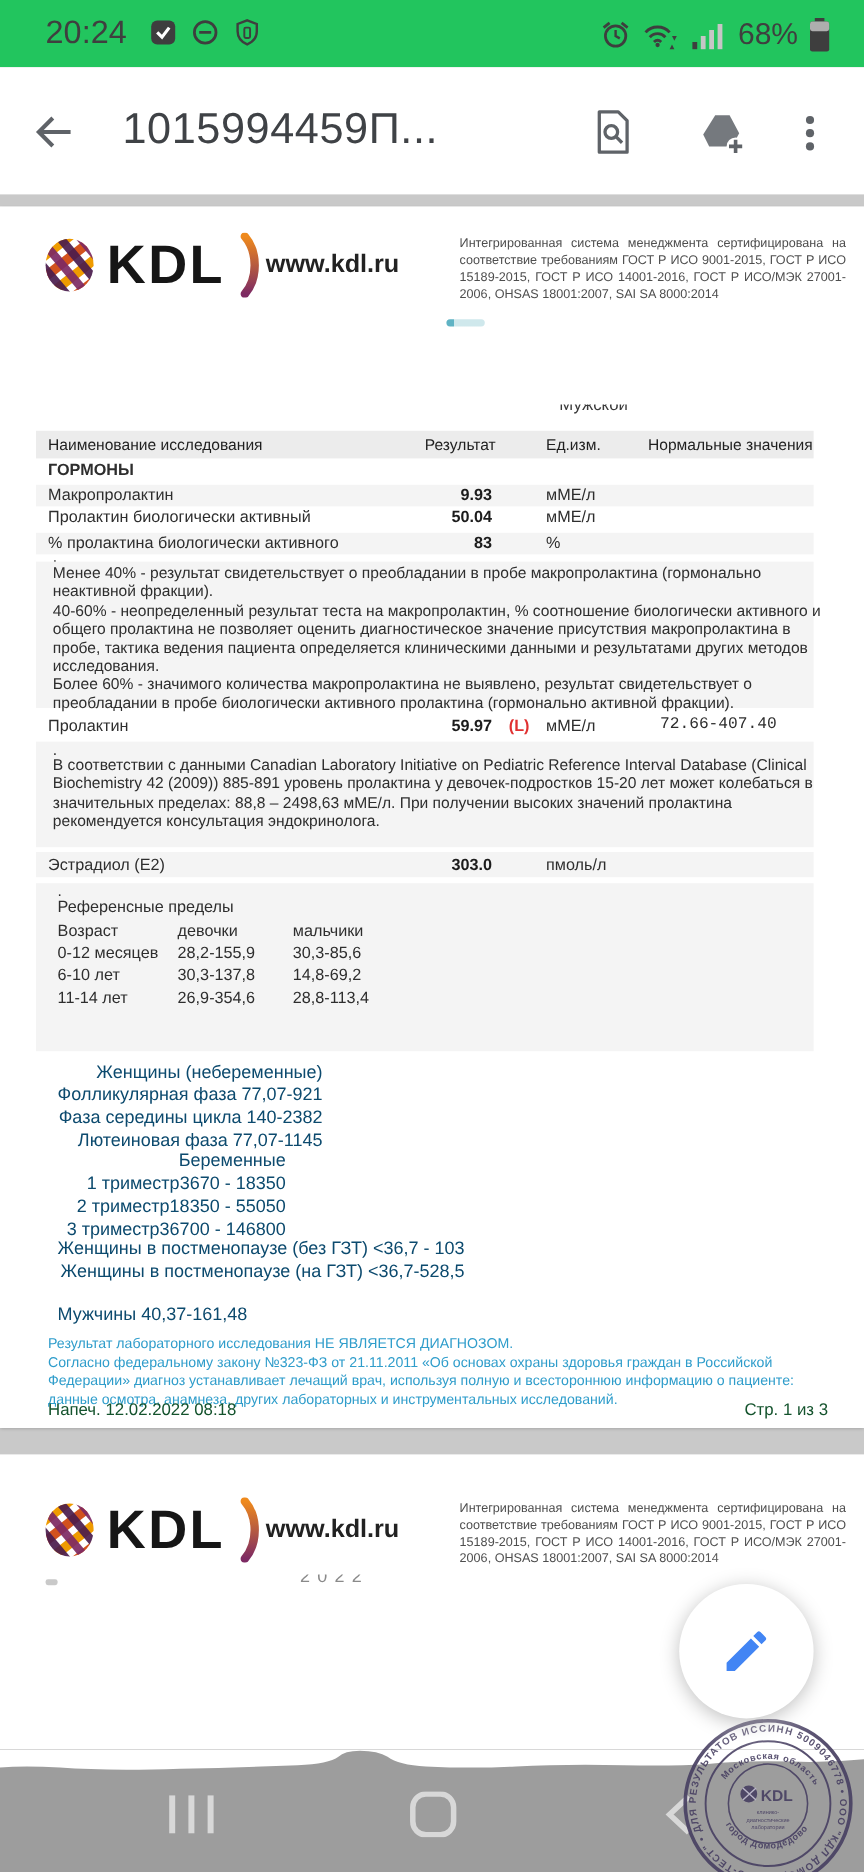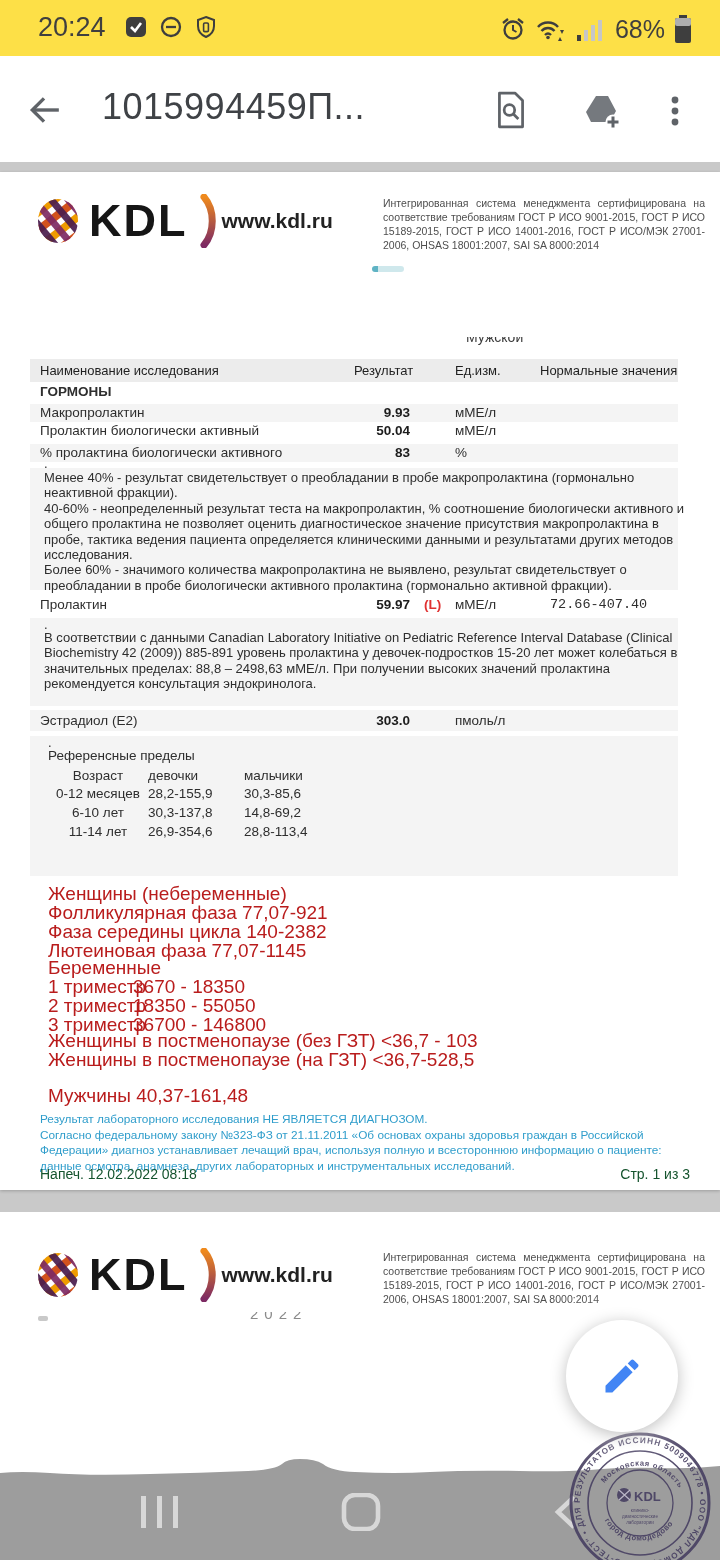--- a/index.html
+++ b/index.html
@@ -1,19 +1,19 @@
 <!DOCTYPE html>
 <html><head>
 <meta charset="utf-8">
 <style>
   html,body{margin:0;padding:0;background:#888;}
   .screen{position:relative;width:720px;height:1560px;background:#c9c9c9;overflow:hidden;
           font-family:"Liberation Sans",sans-serif;-webkit-font-smoothing:antialiased;}
   
-  .statusbar{position:absolute;left:0;top:0;width:720px;height:56px;background:#fde047;z-index:30;}
+  .statusbar{position:absolute;left:0;top:0;width:720px;height:56px;background:#22c55e;z-index:30;}
   .sb-time{position:absolute;left:38px;top:12px;font-size:27px;color:#3f3f3f;}
   .sb-left-icons{position:absolute;left:124px;top:15px;display:flex;gap:11px;align-items:center;}
   .sb-right{position:absolute;right:28px;top:14px;display:flex;gap:9px;align-items:center;}
   .sb-pct{font-size:25px;color:#3f3f3f;margin-left:2px;}
   
   .appbar{position:absolute;left:0;top:56px;width:720px;height:106px;background:#fff;z-index:30;}
   .ab-back{position:absolute;left:26px;top:36px;width:36px;height:36px;}
   .ab-title{position:absolute;left:102px;top:30px;font-size:36px;color:#3f4246;letter-spacing:.5px;white-space:nowrap;}
   .ab-find{position:absolute;left:492px;top:34px;width:38px;height:40px;}
   .ab-drive{position:absolute;left:582px;top:36px;width:40px;height:38px;}
@@ -40,23 +40,23 @@
   .row .norm{position:absolute;left:520px;top:1px;font-size:13.5px;color:#2e2e2e;font-family:Liberation Mono, monospace;}
   .row .flag{position:absolute;left:394px;top:1px;font-size:13.5px;font-weight:bold;}
   .red{color:#e03131;}
   .thead{position:absolute;left:30px;top:187px;width:648px;height:23px;background:#ececec;}
   .thead span{position:absolute;top:4px;font-size:13px;color:#1f1f1f;white-space:nowrap;}
   .noteblock{position:absolute;left:30px;width:648px;background:#f4f4f4;padding:2px 0 0 14px;box-sizing:border-box;}
   .noteblock p{margin:0;width:652px;font-size:13px;line-height:15.4px;color:#2e2e2e;}
   .refblock{position:absolute;left:30px;top:564px;width:648px;height:140px;background:#f4f4f4;
             padding:2px 0 0 18px;box-sizing:border-box;font-size:13.5px;color:#2e2e2e;}
   .refrow{display:flex;height:18.6px;align-items:center;}
-  .refrow .c1{width:100px;text-align:center;}
+  .refrow .c1{width:100px;}
   .refrow .c2{width:96px;}
-  .lines{position:absolute;left:48px;font-size:19px;color:#b91c1c;line-height:19px;white-space:nowrap;}
+  .lines{position:absolute;left:48px;font-size:15px;color:#0c4a6e;line-height:19px;white-space:nowrap;text-align:right;}
   .preg-label{display:inline-block;width:85px;}
   .disc{position:absolute;left:40px;top:940px;width:657px;color:#2f9dcb;font-size:11.8px;line-height:15.6px;}
   .disc .l1{display:block;}
   .pfoot{position:absolute;top:994px;font-size:14px;color:#14532d;}
   .pfoot.l{left:40px;} .pfoot.r{right:30px;}
   
   .teal-mark{position:absolute;left:372px;top:94px;width:32px;height:6px;border-radius:3px;
              background:linear-gradient(90deg,#5fb3c4 0 6px,#cfe8ec 6px);}
   .gender-clip{position:absolute;left:466px;top:165px;width:80px;height:11px;overflow:hidden;}
   .gender-clip span{display:block;margin-top:-8px;font-size:14px;color:#3a3a3a;}

